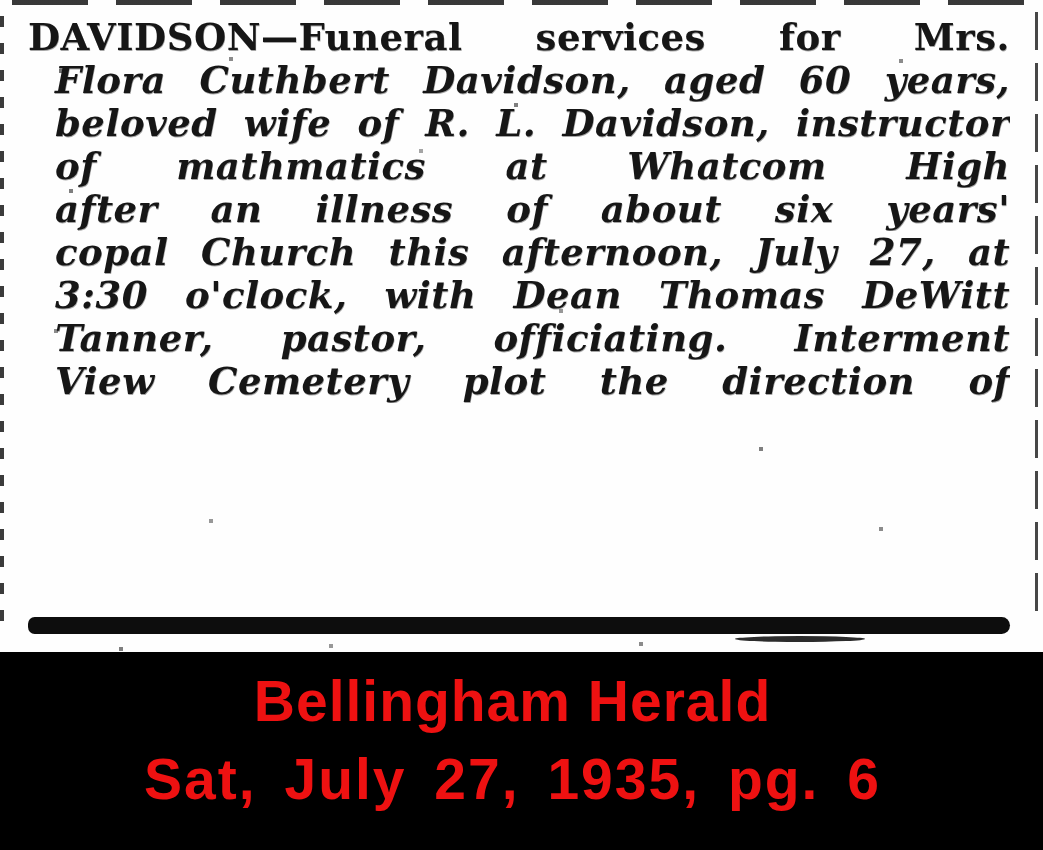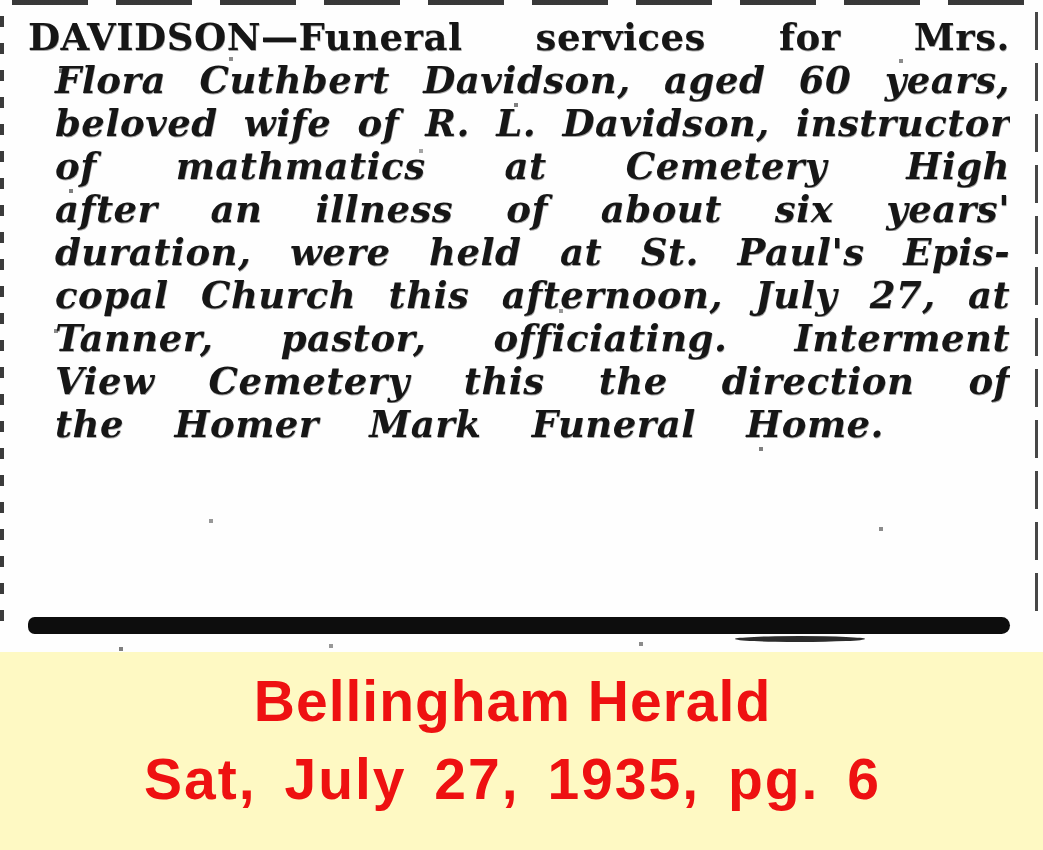--- a/index.html
+++ b/index.html
@@ -4,21 +4,21 @@
 <style>
   html, body {
     margin: 0;
     padding: 0;
     background: #ffffff;
   }
   .page {
     position: relative;
     width: 1043px;
     height: 850px;
-    background: #fef9c3;
+    background: #000000;
     overflow: hidden;
   }
   
   .clip {
     position: absolute;
     top: 0; left: 0;
     width: 1043px; height: 652px;
     background: #fefefe;
     font-family: "DejaVu Serif", serif;
   }
@@ -124,27 +124,26 @@
   <div class="clip">
     <div class="rule-top"></div>
     <div class="rule-left"></div>
     <div class="rule-right"></div>
     <div class="speckles"></div>
 
     <div class="textblock">
       <div class="line">DAVIDSON—Funeral services for Mrs.</div>
       <div class="line indent">Flora Cuthbert Davidson, aged 60 years,</div>
       <div class="line indent">beloved wife of R. L. Davidson, instructor</div>
-      <div class="line indent">of mathmatics at Cemetery High</div>
+      <div class="line indent">of mathmatics at Whatcom High</div>
       <div class="line indent">after an illness of about six years'</div>
-      <div class="line indent">duration, were held at St. Paul's Epis-</div>
       <div class="line indent">copal Church this afternoon, July 27, at</div>
+      <div class="line indent">3:30 o'clock, with Dean Thomas DeWitt</div>
       <div class="line indent">Tanner, pastor, officiating. Interment</div>
-      <div class="line indent">View Cemetery this the direction of</div>
-      <div class="line indent last">the Homer Mark Funeral Home.</div>
+      <div class="line indent">View Cemetery plot the direction of</div>
     </div>
 
     <div class="bar"></div>
     <div class="bar-smudge"></div>
   </div>
 
   <div class="caption">
     <div class="caption-line1">Bellingham Herald</div>
     <div class="caption-line2">Sat, July 27, 1935, pg. 6</div>
   </div>

